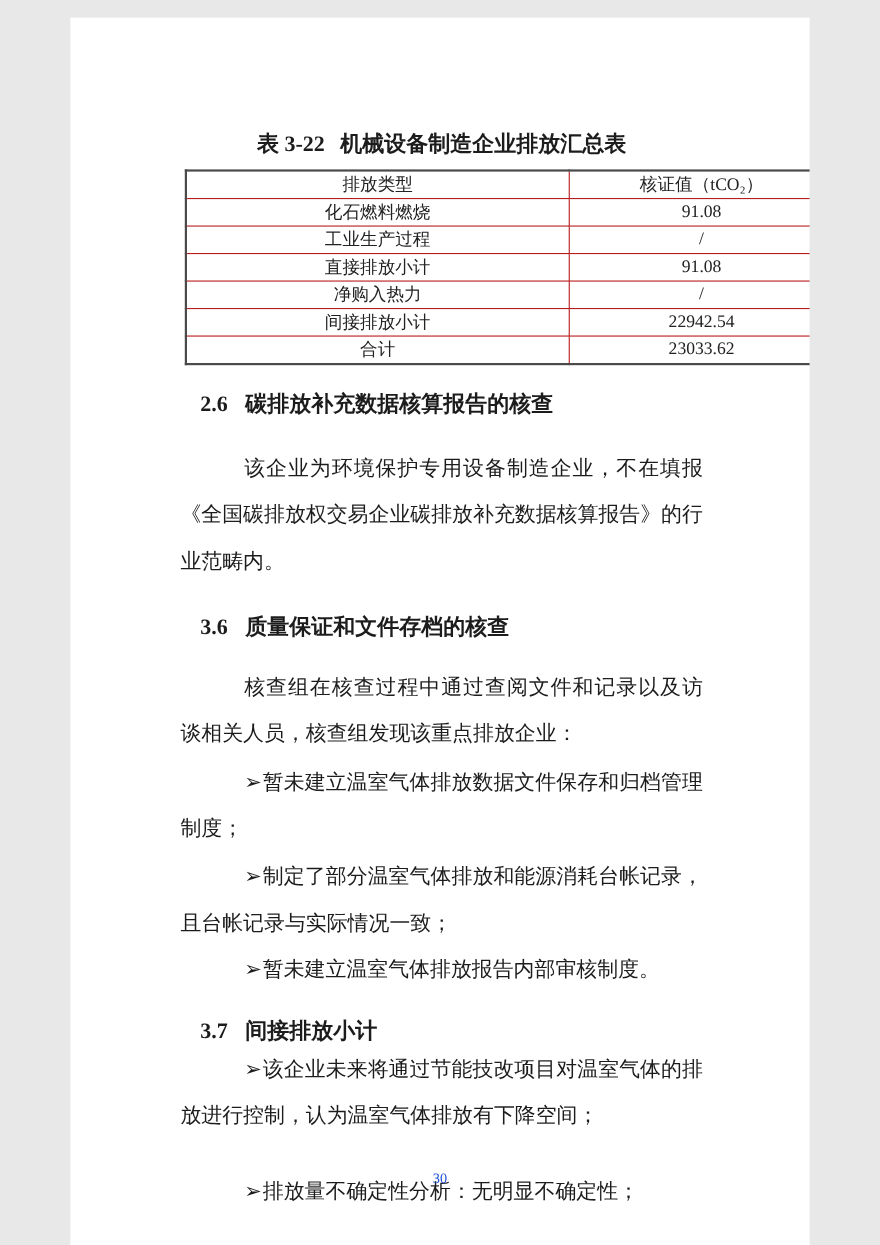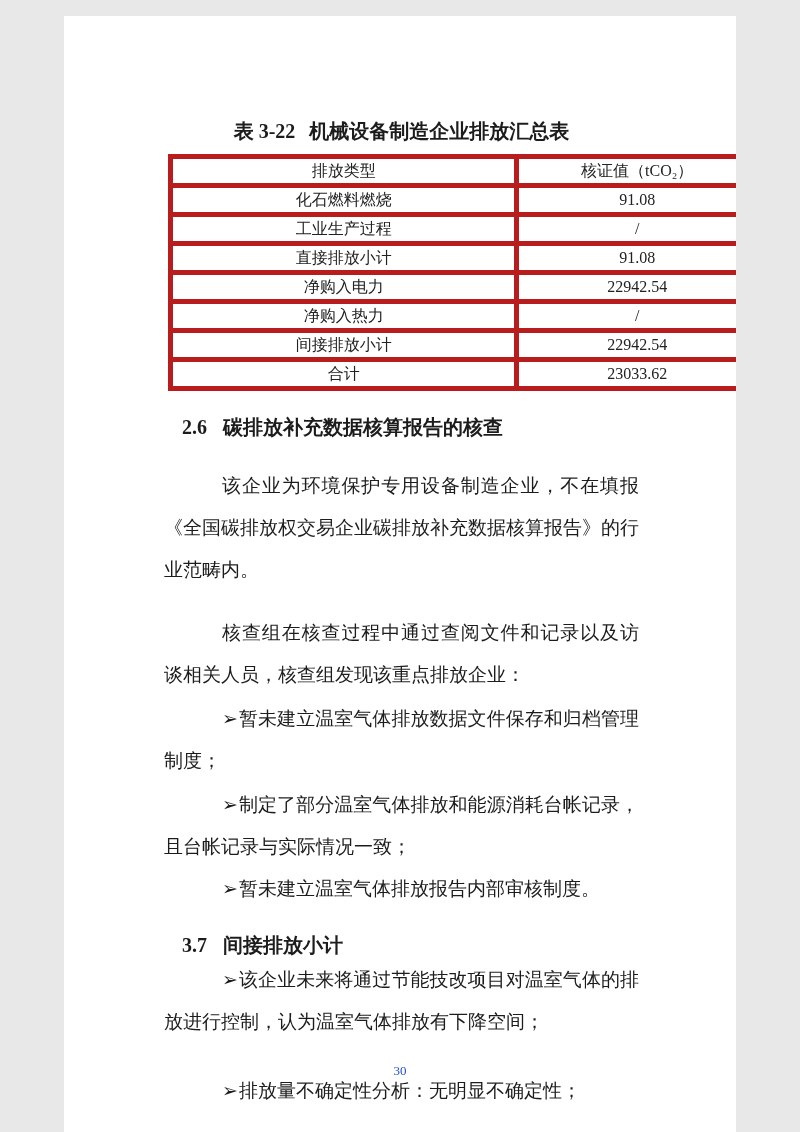--- a/index.html
+++ b/index.html
@@ -27,21 +27,21 @@
   .doc-title .caption-label { margin-right: 14px; }
 
   table.emissions {
     margin-top: 9px;
     margin-left: 4px;
     width: 592px;
     border-collapse: collapse;
     table-layout: fixed;
   }
   table.emissions td {
-    border: 5px solid #b91c1c;
+    border: 1px solid #b91c1c;
     height: 24px;
     padding: 0;
     font-size: 16px;
     text-align: center;
     vertical-align: middle;
     color: #222222;
   }
   table.emissions { border: 2px solid #4a4a4a; }
   table.emissions col.c1 { width: 59%; }
   table.emissions col.c2 { width: 41%; }
@@ -109,43 +109,42 @@
         </tr>
         <tr>
           <td>工业生产过程</td>
           <td>/</td>
         </tr>
         <tr>
           <td>直接排放小计</td>
           <td>91.08</td>
         </tr>
         <tr>
-          <td>净购入电力</td>
-          <td>22942.54</td>
-        </tr>
-        <tr>
           <td>净购入热力</td>
           <td>/</td>
         </tr>
         <tr>
           <td>间接排放小计</td>
           <td>22942.54</td>
         </tr>
         <tr>
           <td>合计</td>
           <td>23033.62</td>
         </tr>
       </tbody>
     </table>
 
     <h2 class="sec-heading" id="h-35">
       <span class="sec-num">2.6</span><span>碳排放补充数据核算报告的核查</span>
     </h2>
     <p class="para" id="p-35">该企业为环境保护专用设备制造企业，不在填报《全国碳排放权交易企业碳排放补充数据核算报告》的行业范畴内。</p>
 
+    <h2 class="sec-heading" id="h-36">
+      <span class="sec-num">3.6</span><span>质量保证和文件存档的核查</span>
+    </h2>
     <p class="para" id="p-36">核查组在核查过程中通过查阅文件和记录以及访谈相关人员，核查组发现该重点排放企业：</p>
     <p class="bullet" id="b-36-1">
       <span class="marker">➢</span><span>暂未建立温室气体排放数据文件保存和归档管理制度；</span>
     </p>
     <p class="bullet" id="b-36-0">
       <span class="marker">➢</span><span>制定了部分温室气体排放和能源消耗台帐记录，且台帐记录与实际情况一致；</span>
     </p>
     <p class="bullet" id="b-36-2">
       <span class="marker">➢</span><span>暂未建立温室气体排放报告内部审核制度。</span>
     </p>

